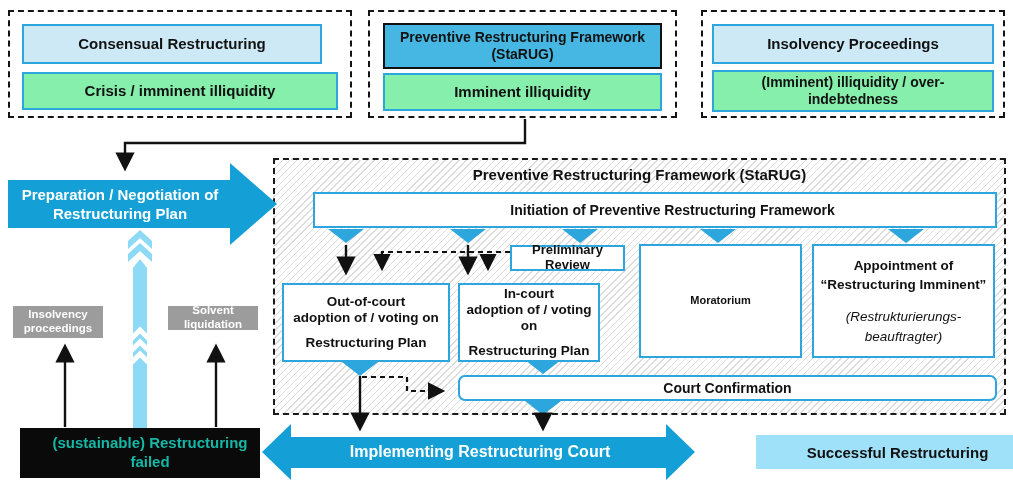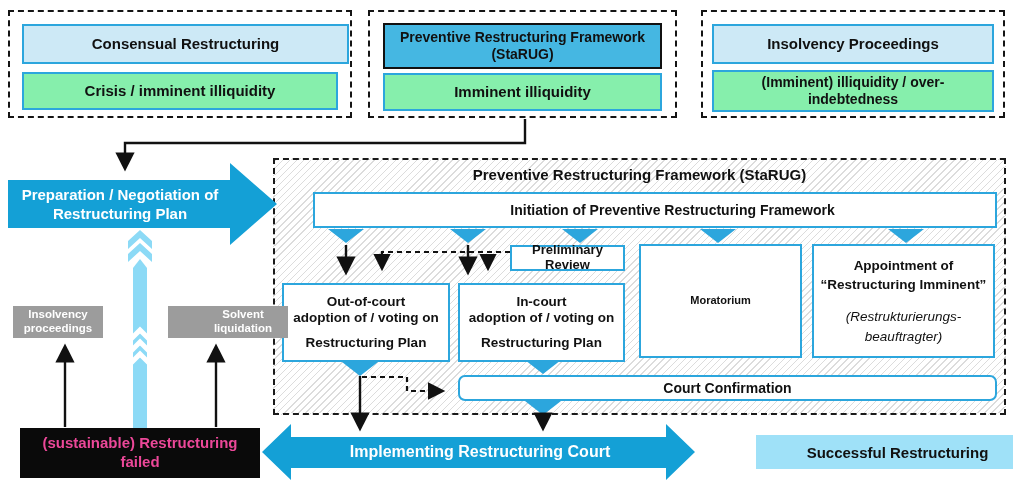--- a/index.html
+++ b/index.html
@@ -25,39 +25,39 @@
   
   .wbox{position:absolute;background:#fff;border:2px solid #2ca6dd;box-sizing:border-box;
         display:flex;flex-direction:column;align-items:center;justify-content:center;
         text-align:center;font-weight:bold;z-index:4;line-height:1.2;}
   .wbox .it{font-weight:normal;font-style:italic;margin-top:12px;}
 
   .graybox{position:absolute;background:#9c9c9c;color:#fff;display:flex;align-items:center;
            justify-content:center;text-align:center;font-weight:bold;font-size:11.5px;
            line-height:1.2;z-index:4;}
   .blackbox{position:absolute;left:20px;top:428px;width:240px;height:50px;background:#0a0a0a;
-            color:#ec4899;display:flex;align-items:center;justify-content:center;text-align:center;
+            color:#14b8a6;display:flex;align-items:center;justify-content:flex-end;text-align:center;
             font-weight:bold;font-size:15px;line-height:1.25;z-index:4;}
   .successbox{position:absolute;left:714px;top:435px;width:283px;height:34px;background:#9fe1f8;
               display:flex;align-items:center;justify-content:center;font-weight:bold;
               font-size:15px;z-index:4;margin-left:42px;}
 
   .overlay{position:absolute;left:0;top:0;z-index:6;pointer-events:none;}
 
   .arrow-label{position:absolute;color:#fff;font-weight:bold;text-align:center;z-index:10;line-height:1.25;}
   #prep-label{left:14px;top:186px;width:212px;font-size:15px;}
   #impl-label{left:300px;top:442px;width:360px;font-size:16px;}
 </style>
 </head>
 <body>
 
 <div class="canvas">
 
   <div class="group" style="left:8px;top:10px;width:344px;height:108px;">
-    <div class="hdr light" style="left:12px;top:12px;width:327px;height:40px;">Consensual Restructuring</div>
+    <div class="hdr light" style="left:12px;top:12px;width:300px;height:40px;">Consensual Restructuring</div>
     <div class="sub" style="left:12px;top:60px;width:316px;height:38px;">Crisis / imminent illiquidity</div>
   </div>
 
   <div class="group" style="left:368px;top:10px;width:309px;height:108px;">
     <div class="hdr mid" style="left:13px;top:11px;width:279px;height:46px;padding:0 10px;">Preventive Restructuring Framework (StaRUG)</div>
     <div class="sub" style="left:13px;top:61px;width:279px;height:38px;">Imminent illiquidity</div>
   </div>
 
   <div class="group" style="left:701px;top:10px;width:304px;height:108px;">
     <div class="hdr light" style="left:9px;top:12px;width:282px;height:40px;">Insolvency Proceedings</div>
@@ -74,40 +74,40 @@
   <div class="wbox" style="left:510px;top:245px;width:115px;height:26px;font-size:13px;line-height:1.15;">
     <span style="display:block;max-width:95px;">Preliminary Review</span>
   </div>
 
   <div class="wbox" style="left:282px;top:283px;width:168px;height:79px;font-size:13.5px;">
     <span>Out-of-court</span>
     <span>adoption of / voting on</span>
     <span style="margin-top:9px;">Restructuring Plan</span>
   </div>
 
-  <div class="wbox" style="left:458px;top:283px;width:167px;height:79px;font-size:13.5px;">
+  <div class="wbox" style="left:458px;top:283px;width:142px;height:79px;font-size:13.5px;">
     <span>In-court</span>
     <span>adoption of / voting on</span>
     <span style="margin-top:9px;">Restructuring Plan</span>
   </div>
 
   <div class="wbox" style="left:639px;top:244px;width:163px;height:114px;font-size:11px;">Moratorium</div>
 
   <div class="wbox" style="left:812px;top:244px;width:183px;height:114px;font-size:13.5px;line-height:1.45;">
     <span>Appointment of</span>
     <span>“Restructuring Imminent”</span>
     <span class="it" style="display:block;max-width:150px;">(Restrukturierungs-beauftragter)</span>
   </div>
 
   <div class="wbox" style="left:458px;top:375px;width:539px;height:26px;font-size:14px;border-radius:7px;">Court Confirmation</div>
 
   <div class="graybox" style="left:13px;top:306px;width:90px;height:32px;">
     <span style="display:block;max-width:78px;">Insolvency proceedings</span>
   </div>
-  <div class="graybox" style="left:168px;top:306px;width:90px;height:32px;padding-left:30px;">
+  <div class="graybox" style="left:168px;top:306px;width:90px;height:24px;">
     <span style="display:block;max-width:70px;">Solvent liquidation</span>
   </div>
 
   <div class="blackbox">
     <span style="display:block;max-width:220px;">(sustainable) Restructuring failed</span>
   </div>
   <div class="successbox">Successful Restructuring</div>
 
   <svg class="overlay" width="1013" height="491" viewBox="0 0 1013 491">
     <defs>

